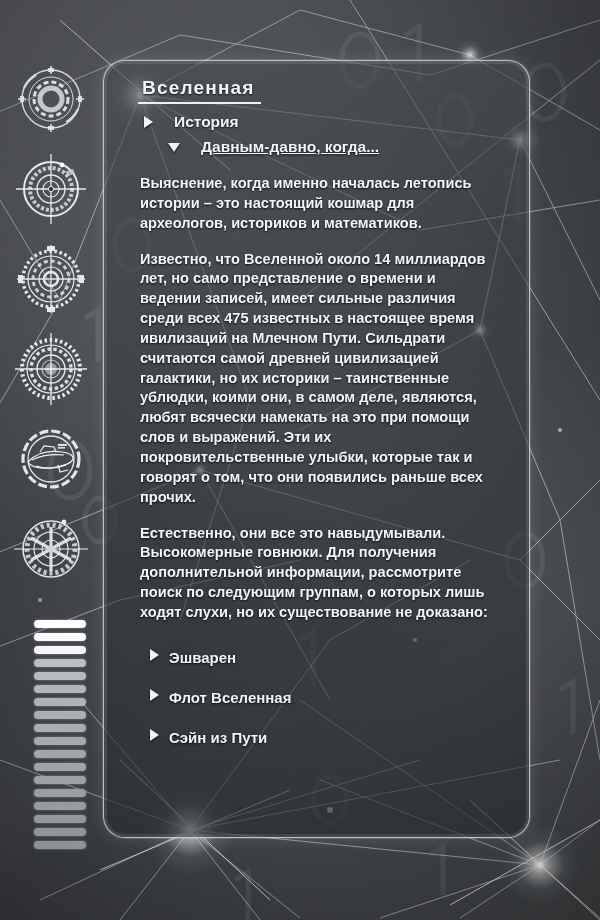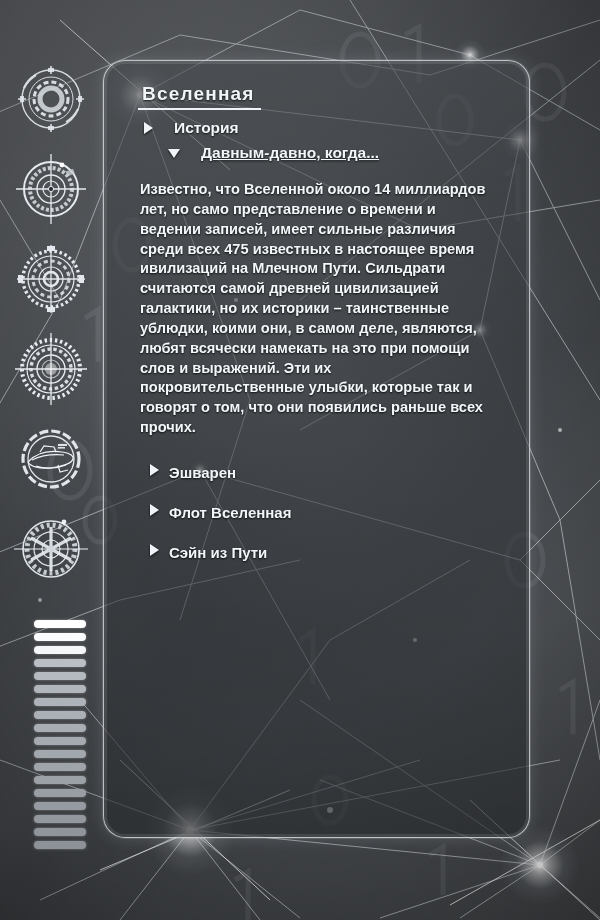--- a/index.html
+++ b/index.html
@@ -72,21 +72,21 @@
       inset 0 0 0 3px rgba(255,255,255,0.10),
       0 0 16px rgba(180,190,200,0.22);
     background:
       linear-gradient(175deg, rgba(72,76,80,0.62) 0%, rgba(56,59,63,0.58) 35%, rgba(48,51,55,0.62) 70%, rgba(40,43,46,0.66) 100%);
     backdrop-filter: blur(0.5px);
     overflow: hidden;
   }
   .panel-inner {
     position: absolute;
     inset: 0;
-    padding: 20px 24px 18px 18px;
+    padding: 14px 24px 18px 18px;
     box-sizing: border-box;
   }
 
   .title {
     display: inline-block;
     color: #f2f5f8;
     font-size: 19px;
     font-weight: bold;
     letter-spacing: 1.2px;
     padding: 0 6px 3px 4px;
@@ -392,21 +392,23 @@
       <div class="tree-row tree-l1">
         <span class="tri"></span>
         <span>История</span>
       </div>
 
       <div class="tree-row tree-l2">
         <span class="tri-down"></span>
         <span>Давным-давно, когда...</span>
       </div>
 
+      <p class="body-text">Выяснение, когда именно началась летопись истории – это настоящий кошмар для археологов, историков и математиков.</p>
       <p class="body-text">Известно, что Вселенной около 14 миллиардов лет, но само представление о времени и ведении записей, имеет сильные различия среди всех 475 известных в настоящее время ивилизаций на Млечном Пути. Сильдрати считаются самой древней цивилизацией галактики,  но их историки – таинственные ублюдки, коими они, в самом деле, являются, любят всячески намекать на это при помощи слов и выражений. Эти их покровительственные улыбки, которые так и говорят о том, что они появились раньше всех прочих.</p>
+      <p class="body-text">Естественно, они все это навыдумывали. Высокомерные говнюки. Для получения дополнительной информации, рассмотрите поиск по следующим группам, о которых лишь ходят слухи, но их существование не доказано:</p>
 
       <div class="links">
         <div class="link-row">
           <span class="tri"></span>
           <span>Эшварен</span>
         </div>
         <div class="link-row">
           <span class="tri"></span>
           <span>Флот Вселенная</span>
         </div>

